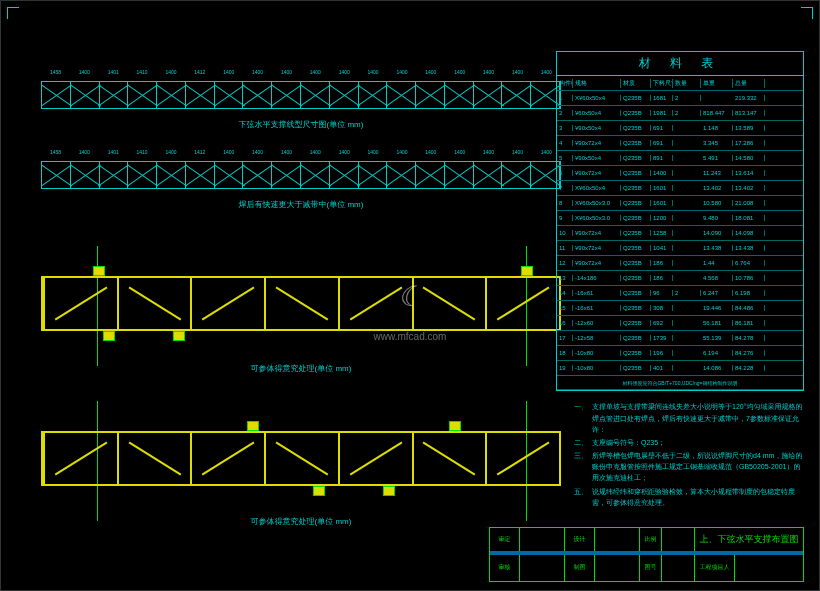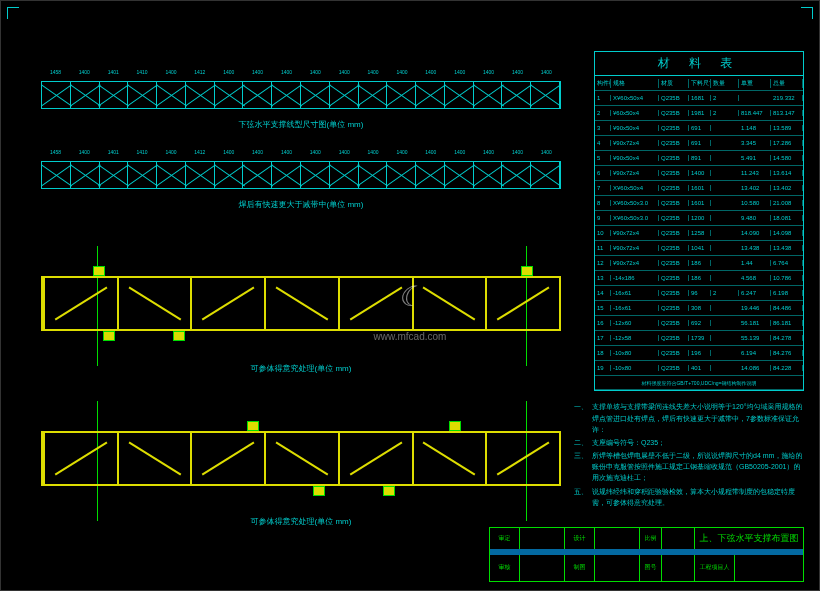--- a/index.html
+++ b/index.html
@@ -12,31 +12,31 @@
 .seg:before{transform:rotate(55deg)}
 .seg:after{transform:rotate(-55deg)}
 .dim{position:absolute;color:#0cc;font-size:5px;width:100%;display:flex;justify-content:space-around}
 .plan-label{position:absolute;left:50%;transform:translateX(-50%);color:#0cc;font-size:8px;white-space:nowrap}
 .elev{position:absolute;border:2px solid #dd0}
 .elev-inner{width:100%;height:100%;position:relative}
 .post{position:absolute;width:2px;height:100%;background:#dd0;top:0}
 .diag{position:absolute;width:2px;height:120%;background:#dd0;top:-10%}
 .support{position:absolute;width:12px;height:10px;background:#dd0;border:1px solid #0d0}
 .centerline{position:absolute;width:1px;background:#0d0;height:120px}
-.table-box{position:absolute;right:15px;top:50px;width:210px;border:1px solid #0cc;font-size:6px;color:#0cc}
+.table-box{position:absolute;right:15px;top:50px;width:248px;border:1px solid #0cc;font-size:6px;color:#0cc}
 .table-title{text-align:center;font-size:12px;padding:3px;border-bottom:1px solid #0cc;letter-spacing:8px}
 .trow{display:flex;border-bottom:1px solid #066;height:15px;align-items:center}
 .tcell{border-right:1px solid #066;padding:0 2px;overflow:hidden;white-space:nowrap}
 .c0{width:16px}.c1{width:48px}.c2{width:30px}.c3{width:22px}.c4{width:28px}.c5{width:32px}.c6{width:32px}
 .notes{position:absolute;right:15px;bottom:80px;width:230px;color:#0cc;font-size:7px;line-height:1.6}
 .notes-title{font-size:10px;margin-bottom:4px}
 .note-item{display:flex;margin-bottom:2px}
 .note-item .num{width:18px;flex-shrink:0}
 .titleblock{position:absolute;right:15px;bottom:8px;width:315px;height:55px;border:1px solid #0d0;font-size:6px;color:#0d0}
-.tb-row{display:flex;height:50%;border-bottom:6px solid #0369a1}
+.tb-row{display:flex;height:50%;border-bottom:4px solid #0369a1}
 .tb-cell{border-right:1px solid #0d0;display:flex;align-items:center;justify-content:center;padding:0 2px}
 .tb-name{font-size:9px;color:#0d0}
 .watermark{position:absolute;left:50%;top:50%;transform:translate(-50%,-50%);color:rgba(255,255,255,0.5);font-size:28px;font-style:italic;pointer-events:none;display:flex;align-items:center;gap:4px}
 .watermark-sub{position:absolute;left:50%;top:56%;transform:translateX(-50%);color:rgba(255,255,255,0.4);font-size:10px}
 .corner{position:absolute;width:12px;height:12px}
 .corner:before,.corner:after{content:"";position:absolute;background:#0cc}
 .corner:before{width:12px;height:1px}
 .corner:after{width:1px;height:12px}
 </style>
 </head>

